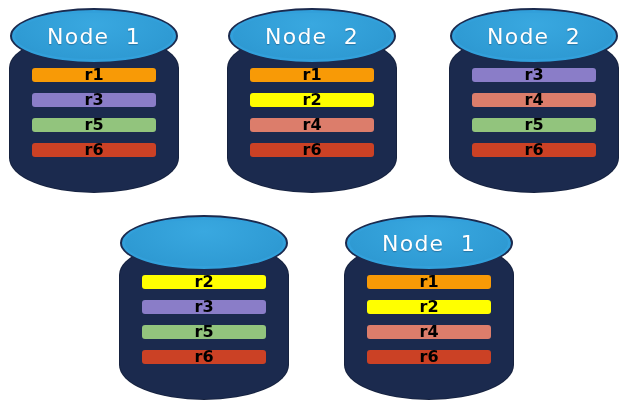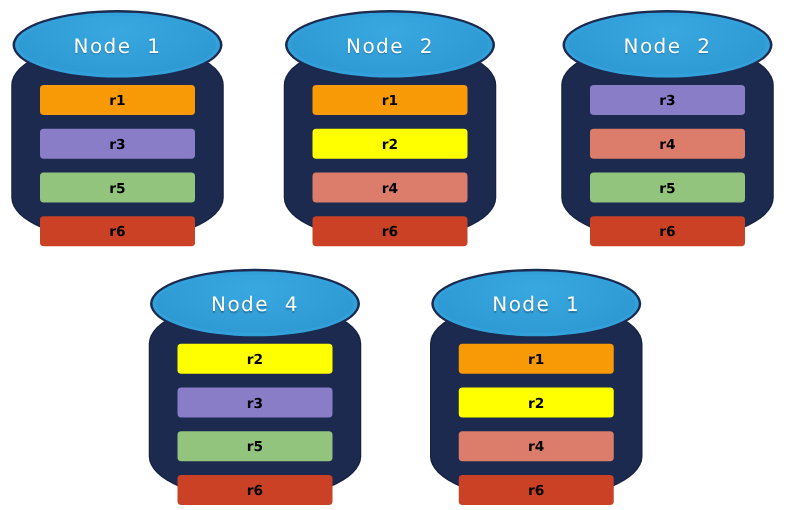--- a/index.html
+++ b/index.html
@@ -65,43 +65,43 @@
   .node-label {
     position: absolute;
     left: 0;
     top: 0;
     width: 168px;
     height: 56px;
     display: flex;
     align-items: center;
     justify-content: center;
     color: #ffffff;
-    font-size: 16px;
+    font-size: 22px;
     letter-spacing: 1.2px;
     white-space: pre;
     z-index: 3;
     text-shadow: 0 1px 1px rgba(20,40,70,0.35);
   }
 
   .bars {
     position: absolute;
     left: 22px;
     top: 60px;
     width: 124px;
     z-index: 2;
   }
 
   .bar {
-    height: 24px;
+    height: 14px;
     margin-bottom: 11px;
     border-radius: 3px;
     display: flex;
     align-items: center;
     justify-content: center;
-    font-size: 11px;
+    font-size: 16px;
     font-weight: bold;
     color: #000000;
     line-height: 1;
   }
   .bar:last-child { margin-bottom: 0; }
 </style>
 </head>
 <body>
 
 <div id="diagram">
@@ -134,21 +134,20 @@
       <div class="bars">
         <div class="bar" style="background: rgb(138, 125, 200); color: rgb(0, 0, 0);">r3</div>
         <div class="bar" style="background: rgb(220, 125, 107); color: rgb(0, 0, 0);">r4</div>
         <div class="bar" style="background: rgb(146, 196, 125); color: rgb(0, 0, 0);">r5</div>
         <div class="bar" style="background: rgb(203, 65, 37); color: rgb(0, 0, 0);">r6</div>
       </div>
     </div>
     <div class="node" style="left: 120px; top: 215px;">
       <div class="cyl-body" style="background: rgb(27, 42, 78);"></div>
       <div class="cyl-top"></div>
-      <div class="node-label">Node  4</div>
       <div class="bars">
         <div class="bar" style="background: rgb(255, 255, 0); color: rgb(0, 0, 0);">r2</div>
         <div class="bar" style="background: rgb(138, 125, 200); color: rgb(0, 0, 0);">r3</div>
         <div class="bar" style="background: rgb(146, 196, 125); color: rgb(0, 0, 0);">r5</div>
         <div class="bar" style="background: rgb(203, 65, 37); color: rgb(0, 0, 0);">r6</div>
       </div>
     </div>
     <div class="node" style="left: 345px; top: 215px;">
       <div class="cyl-body" style="background: rgb(27, 42, 78);"></div>
       <div class="cyl-top"></div>

